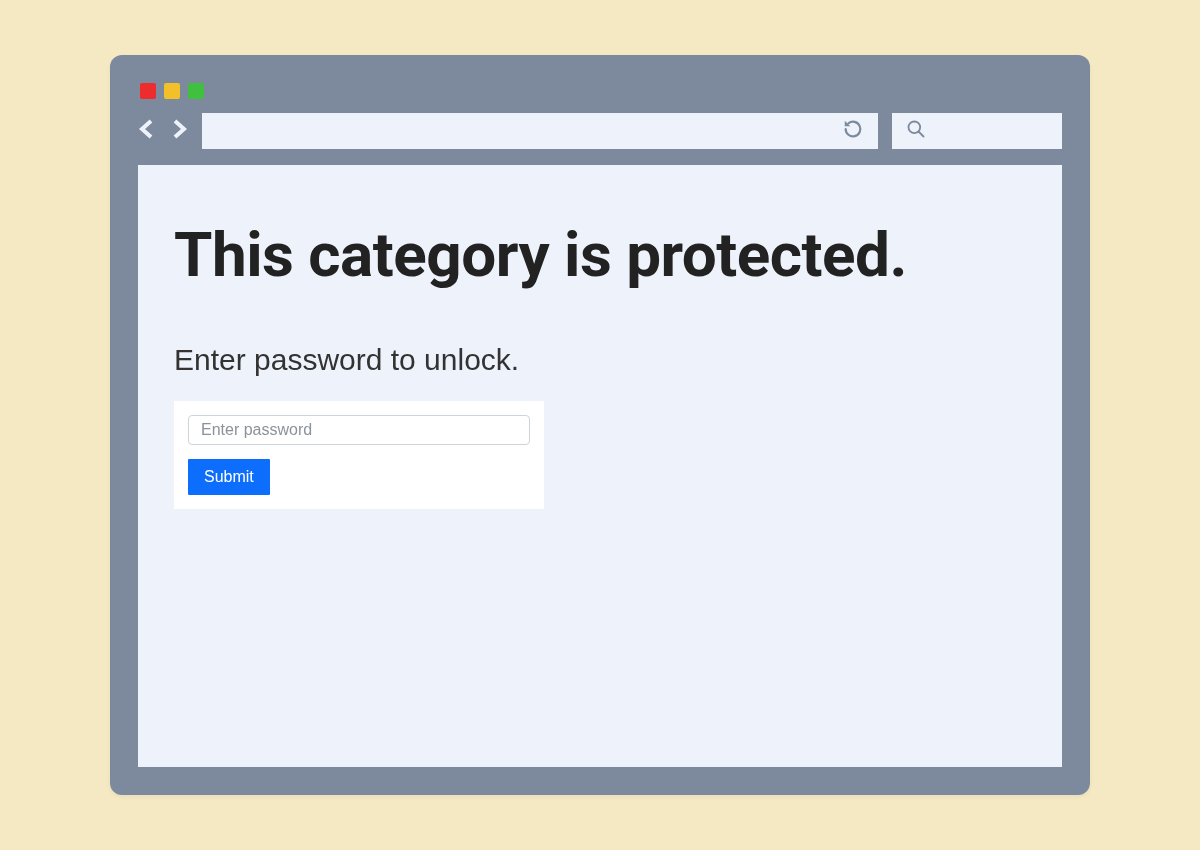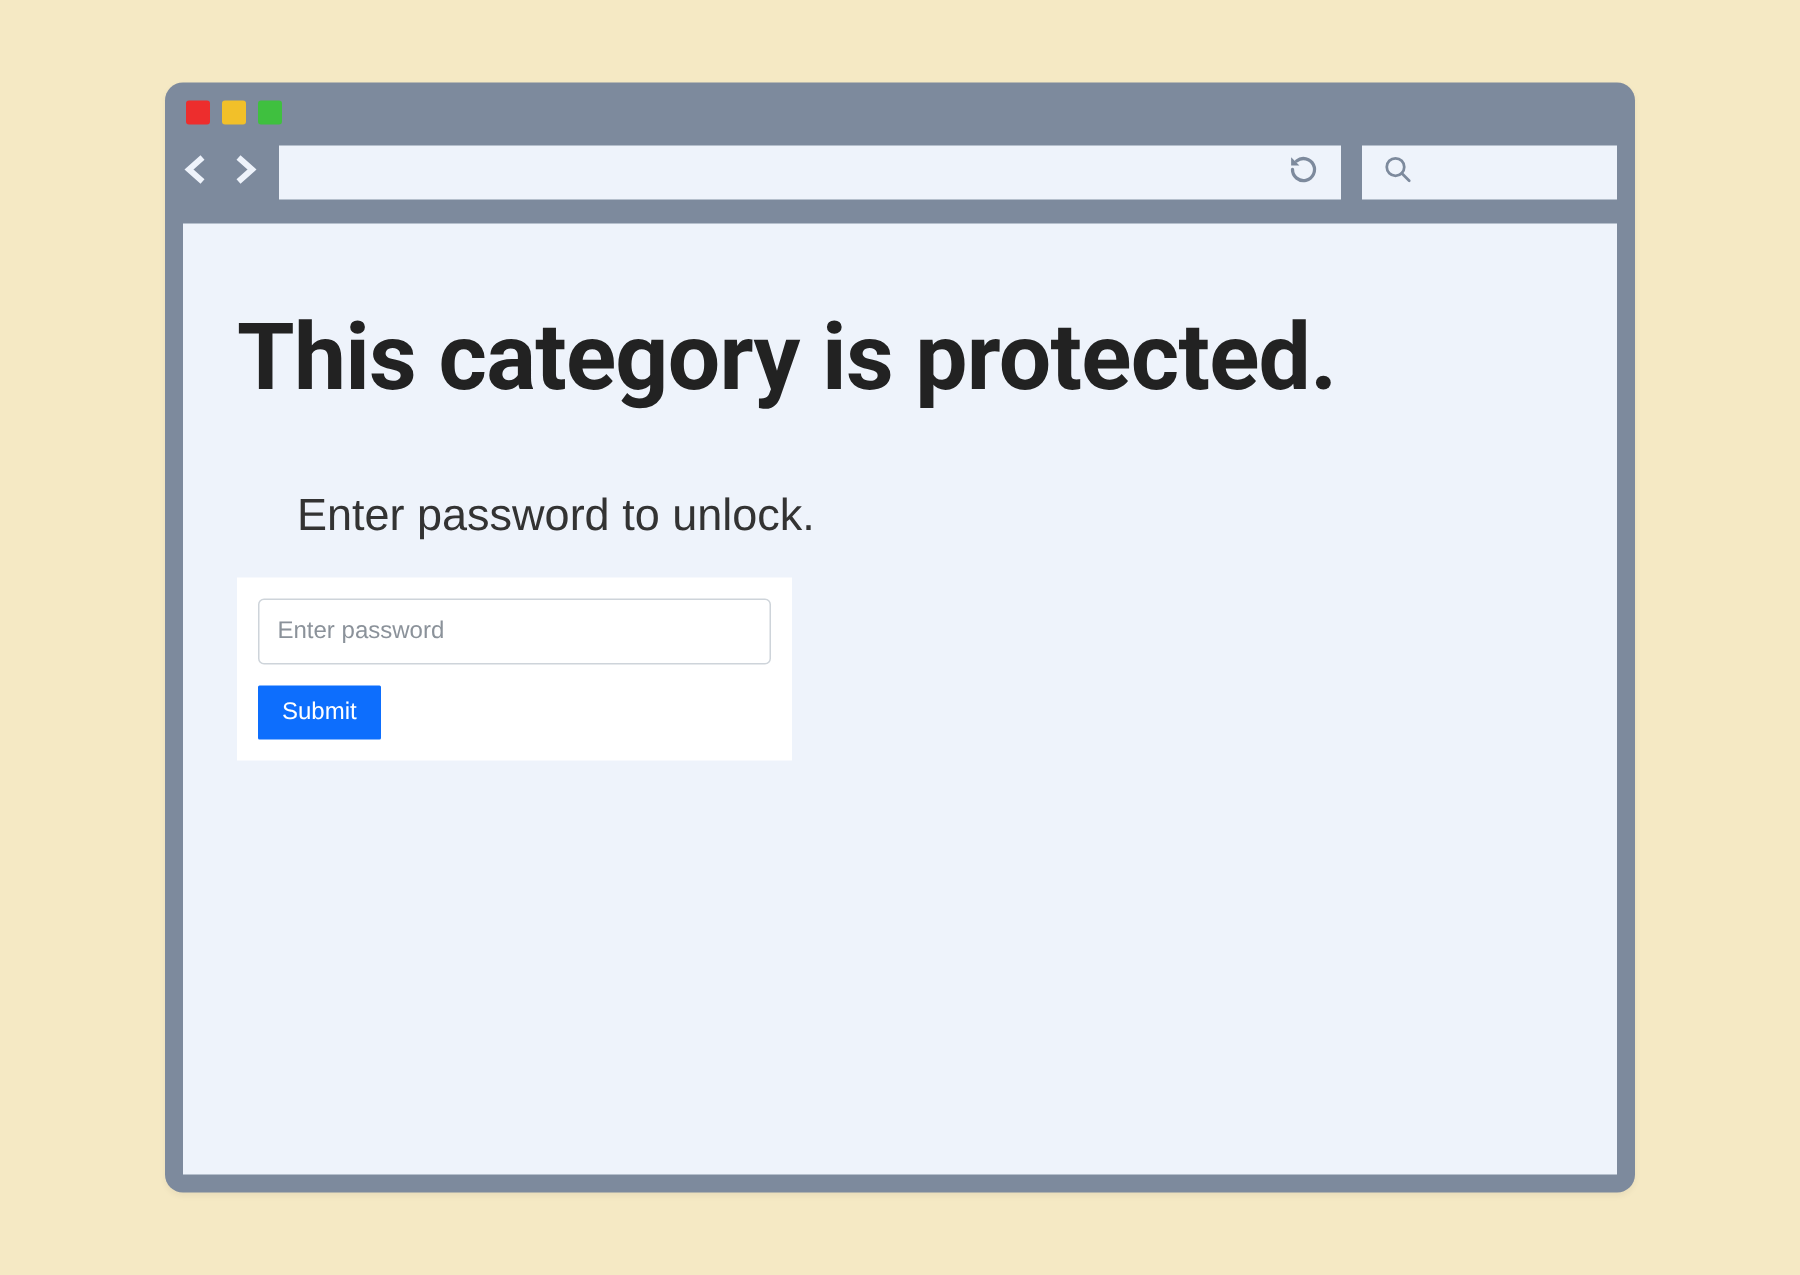--- a/index.html
+++ b/index.html
@@ -15,21 +15,21 @@
       display: flex;
       align-items: center;
       justify-content: center;
       overflow: hidden;
     }
     .browser-window {
       width: 980px;
       height: 740px;
       background: #7d8a9d;
       border-radius: 12px;
-      padding: 12px;
+      padding: 28px;
       display: flex;
       flex-direction: column;
       box-shadow: 0 2px 4px rgba(0,0,0,0.05);
     }
     .window-controls {
       display: flex;
       gap: 8px;
       margin-bottom: 14px;
       padding-left: 2px;
     }
@@ -93,30 +93,29 @@
       letter-spacing: -0.5px;
       line-height: 1.1;
       margin-bottom: 54px;
     }
     .subtitle {
       font-size: 30px;
       font-weight: 300;
       color: #333;
       margin-bottom: 24px;
       font-family: "Century Gothic", Futura, sans-serif;
-      margin-left: 40px;
     }
     .form-card {
       background: #ffffff;
       width: 370px;
       padding: 14px;
     }
     .password-input {
       width: 100%;
-      height: 44px;
+      height: 30px;
       border: 1px solid #ced4da;
       border-radius: 4px;
       padding: 0 12px;
       font-size: 16px;
       color: #495057;
       background: #fff;
       margin-bottom: 14px;
     }
     .password-input::placeholder {
       color: #8b929a;

